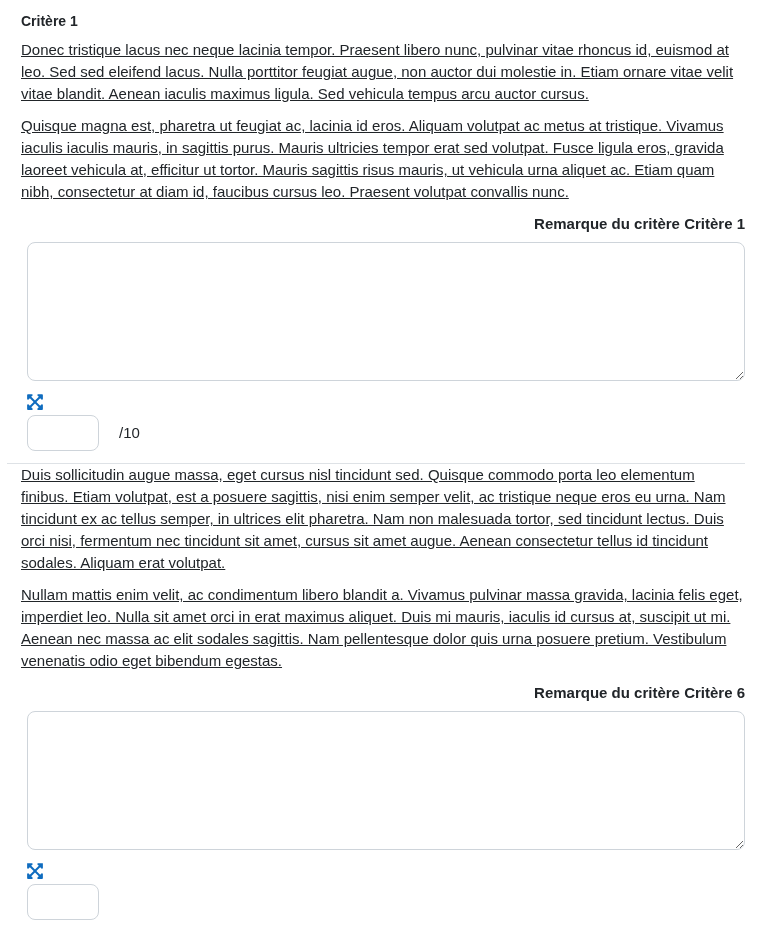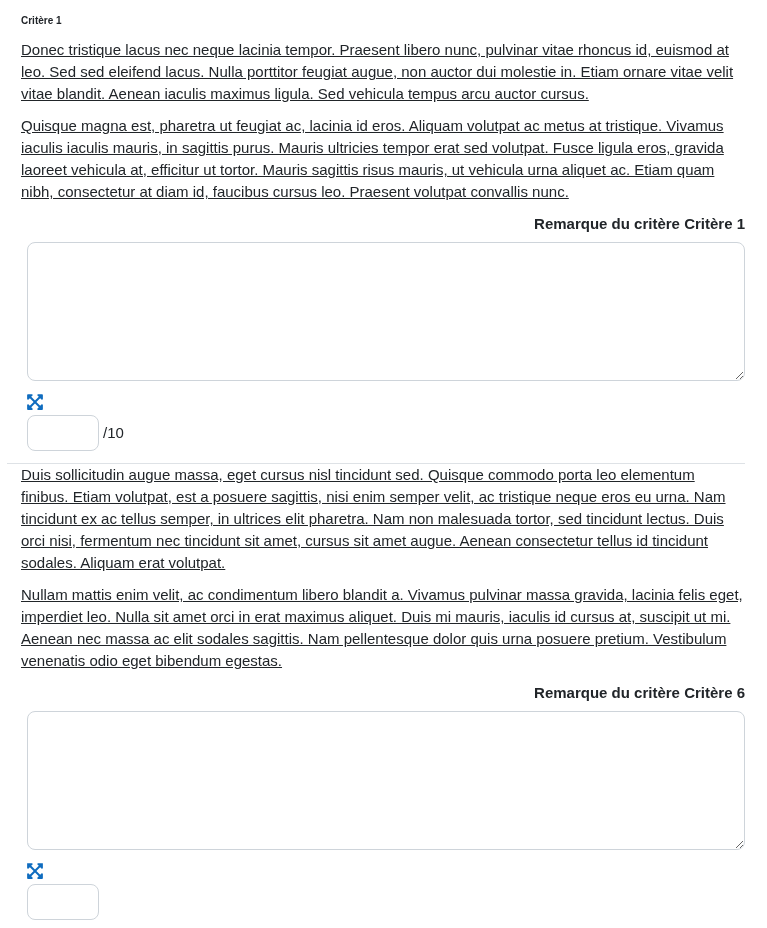--- a/index.html
+++ b/index.html
@@ -14,21 +14,21 @@
     line-height: 22px;
     color: #212529;
   }
   .page {
     padding: 2px 22px 0 7px;
     box-sizing: border-box;
   }
   .criterion { }
   .criterion-title {
     font-weight: 700;
-    font-size: 10px;
+    font-size: 14px;
     line-height: 20px;
     margin: 9px 0 8px 14px;
   }
   .criterion-desc {
     margin: 0 0 10px 14px;
     text-decoration: underline;
   }
   .remark-label {
     font-weight: 700;
     text-align: right;
@@ -68,21 +68,21 @@
     width: 72px;
     height: 36px;
     border: 1px solid #ced4da;
     border-radius: 8px;
     padding: 0 8px;
     font: inherit;
     color: inherit;
     outline: none;
   }
   .score-max {
-    margin-left: 4px;
+    margin-left: 20px;
   }
   hr.section-divider {
     border: 0;
     border-top: 1px solid #dee2e6;
     margin: 12px 0 0 0;
   }
 </style>
 </head>
 <body>
 

